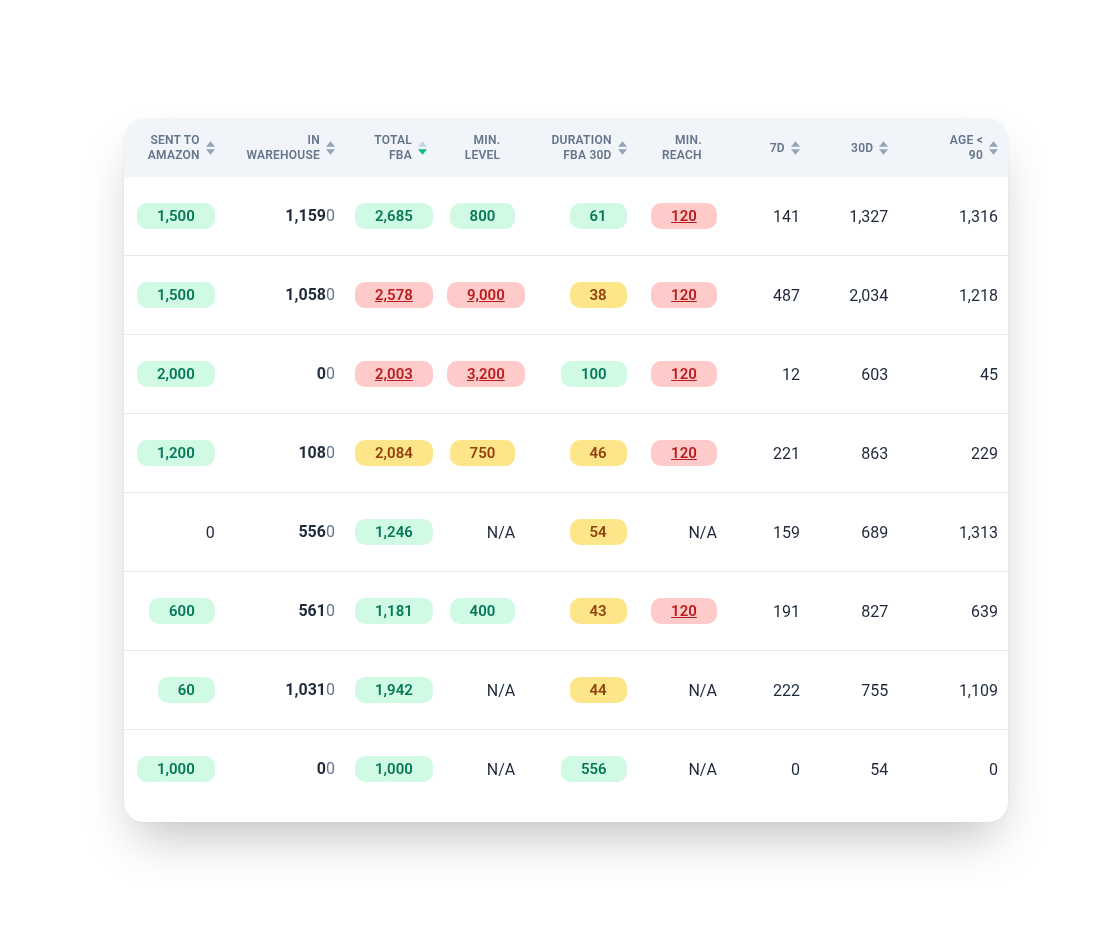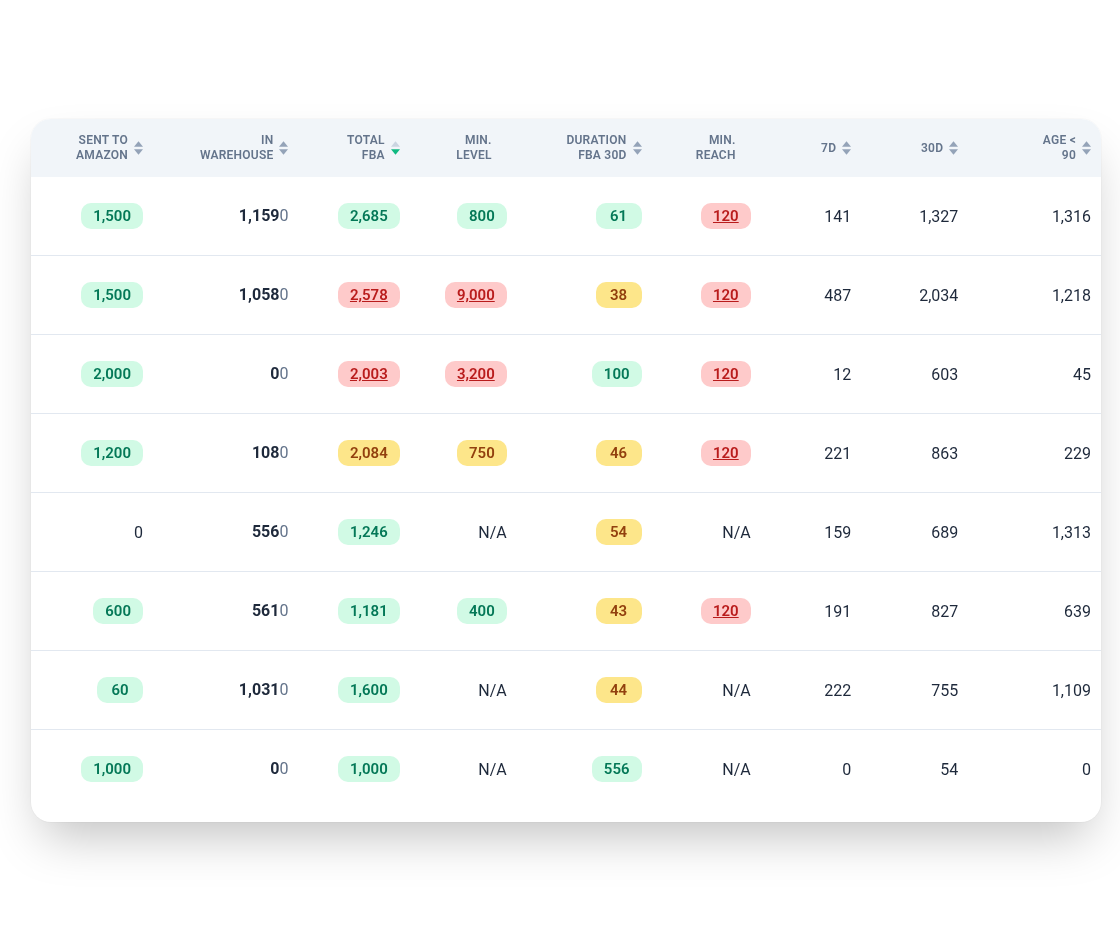--- a/index.html
+++ b/index.html
@@ -18,21 +18,21 @@
   * { box-sizing: border-box; }
   html, body { margin:0; padding:0; }
   body {
     font-family: -apple-system, BlinkMacSystemFont, "Segoe UI", Roboto, "Helvetica Neue", Arial, sans-serif;
     background:#fff;
     color:var(--text);
     width:1120px; height:941px;
     display:flex; align-items:center; justify-content:center;
   }
   .card {
-    width:1070px;
+    width:884px;
     background:#fff;
     border-radius:20px;
     box-shadow: 0 25px 50px -12px rgba(0,0,0,.25), 0 0 0 1px rgba(0,0,0,.02);
     overflow:hidden;
     margin-left:12px;
   }
   table { border-collapse:collapse; width:100%; table-layout:fixed; }
   thead th {
     background:var(--header-bg);
     color:var(--header-text);
@@ -58,21 +58,21 @@
     vertical-align:middle;
     font-variant-numeric: tabular-nums;
   }
   tbody tr:first-child td { border-top:none; }
   .stack { display:inline-flex; flex-direction:row; align-items:flex-end; line-height:1.25; }
   .stack .top { font-weight:700; }
   .stack .bot { color:var(--muted); font-weight:400; }
   .pill {
     display:inline-block;
     min-width:46px;
-    padding:4px 12px;
+    padding:4px 20px;
     border-radius:10px;
     font-weight:600;
     font-size:15px;
     text-align:center;
   }
   .pill.green { background:var(--green-bg); color:var(--green-text); }
   .pill.red   { background:var(--red-bg);   color:var(--red-text);text-decoration:underline; }
   .pill.amber { background:var(--amber-bg); color:var(--amber-text); }
   .pad-bottom td { padding-bottom:40px; }
   
@@ -235,21 +235,21 @@
           <td><span>191</span></td>
           <td><span>827</span></td>
           <td><span>639</span></td>
         </tr>
         <tr>
           <td><span class="pill green">60</span></td>
           <td><span class="stack">
               <span class="top">1,031</span>
               <span class="bot">0</span>
             </span></td>
-          <td><span class="pill green">1,600</span></td>
+          <td><span class="pill green">1,942</span></td>
           <td><span>N/A</span></td>
           <td><span class="pill amber">44</span></td>
           <td><span>N/A</span></td>
           <td><span>222</span></td>
           <td><span>755</span></td>
           <td><span>1,109</span></td>
         </tr>
         <tr class="pad-bottom">
           <td><span class="pill green">1,000</span></td>
           <td><span class="stack">

